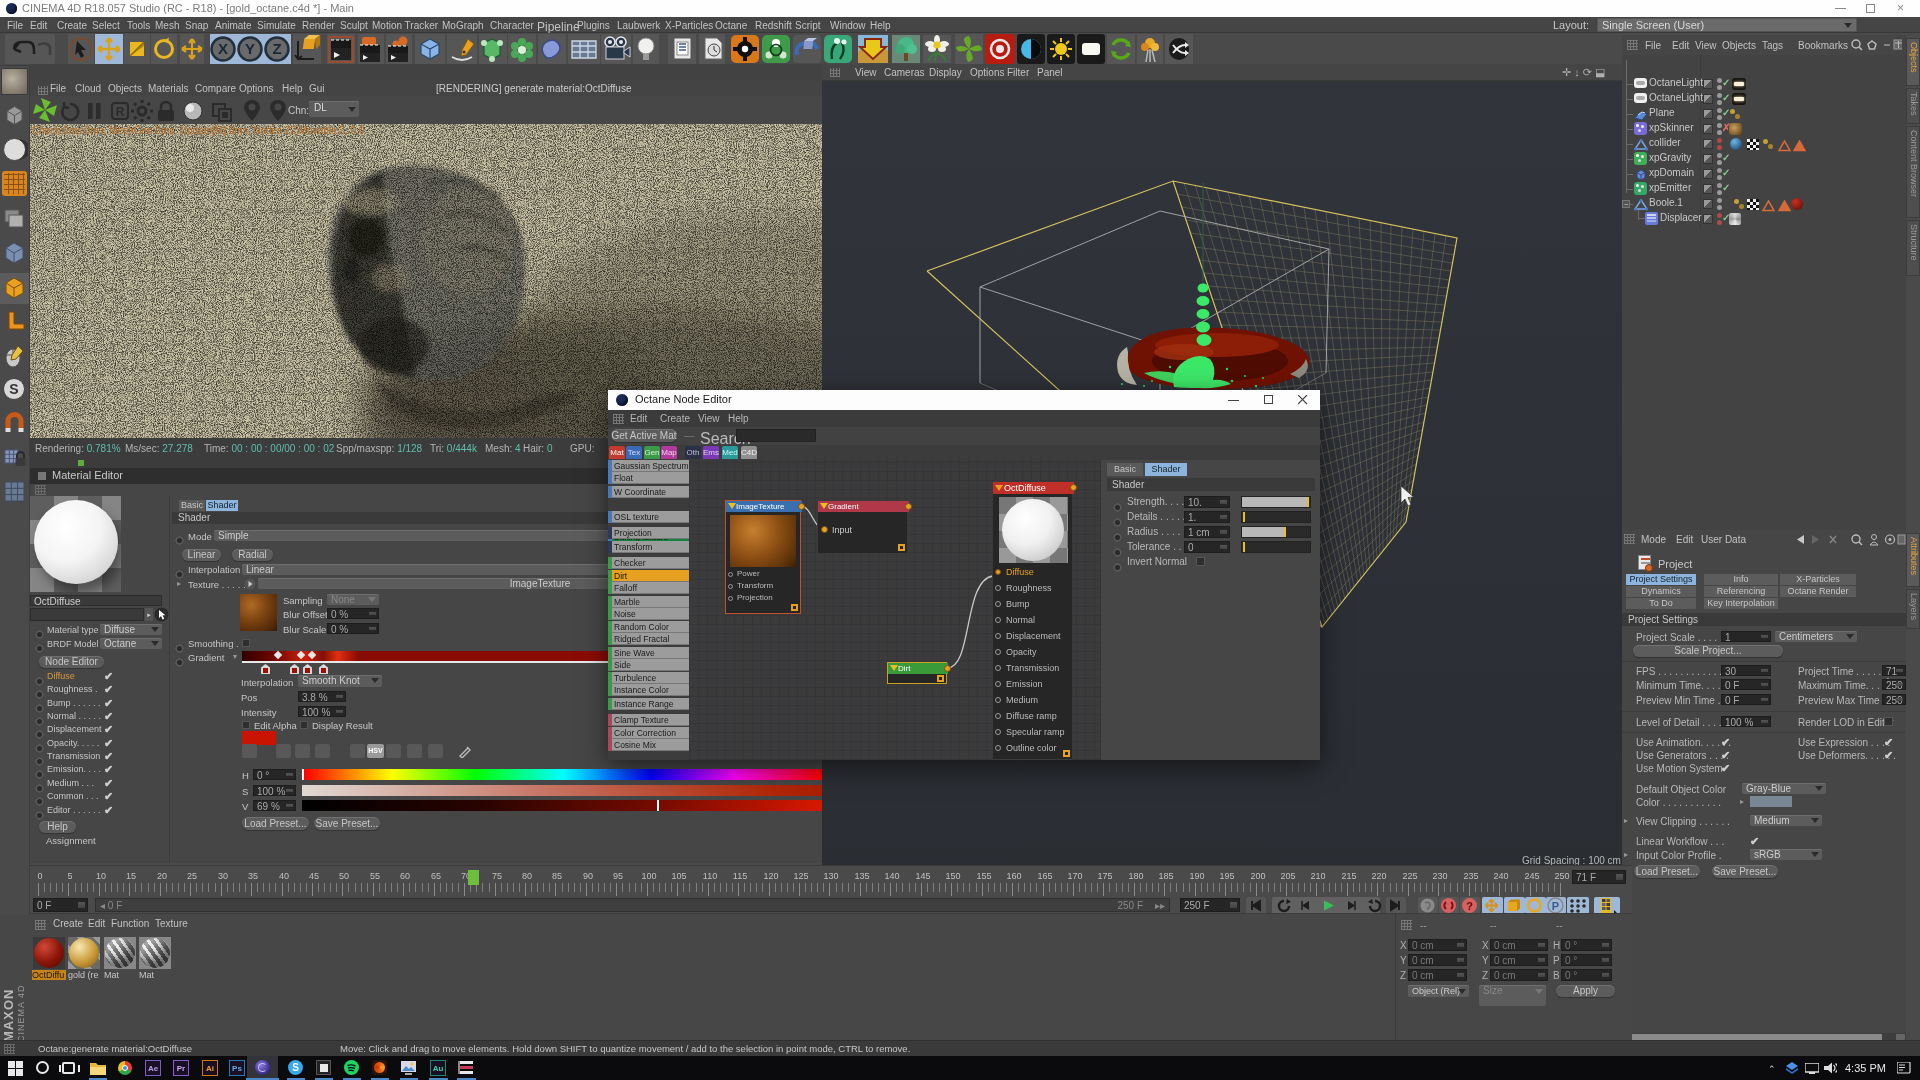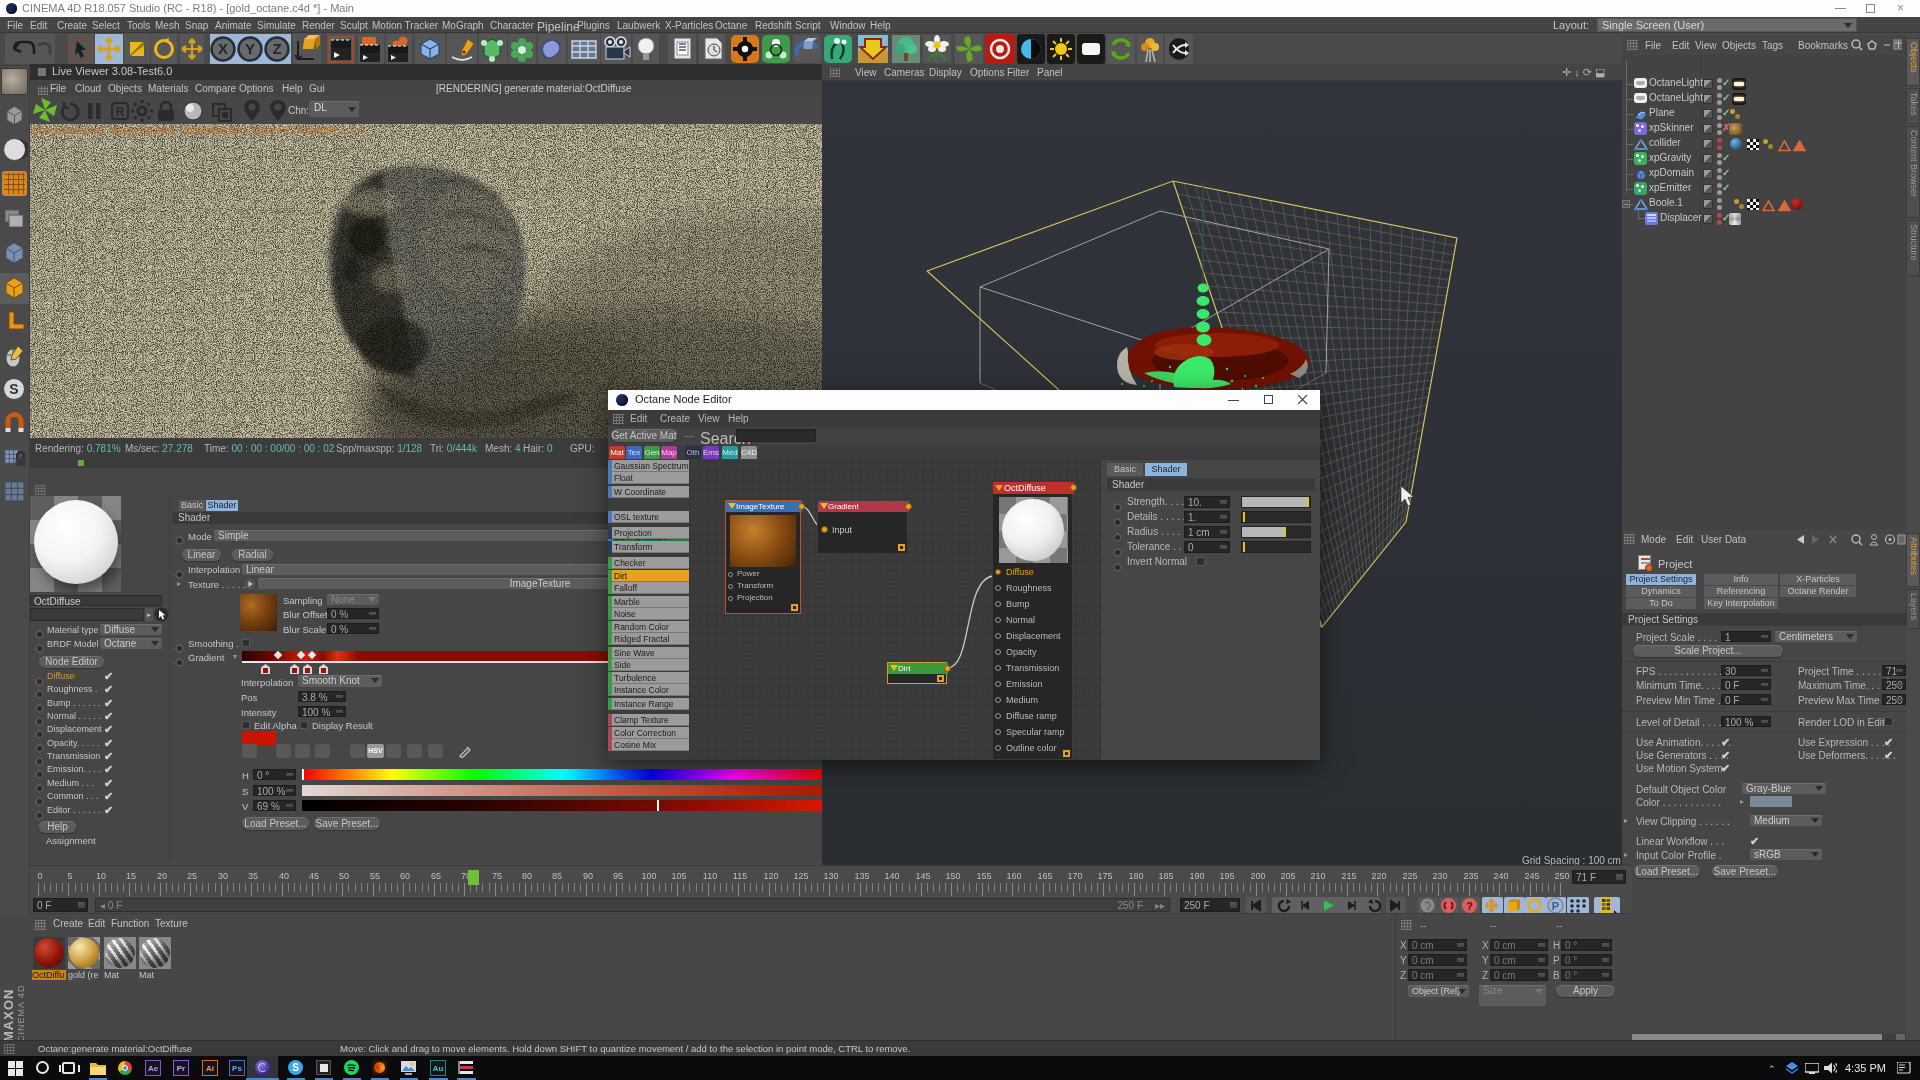--- a/index.html
+++ b/index.html
@@ -315,24 +315,20 @@
       <path d="M16 14 l0 -2.5 a3.5 3.5 0 0 1 7 0 l0 2.5" stroke="#2a2a2a" stroke-width="2" fill="none"></path>
       <rect x="14.5" y="14" width="10" height="8" rx="1.5" fill="#3a3a3a"></rect>
     </svg>
     <svg class="abs" style="left:1px;top:412px;" width="27" height="27">
       <rect x="4" y="4" width="19" height="19" fill="#6a7a92" stroke="#3c4a5c"></rect>
       <path d="M4 10.3 l19 0 M4 16.6 l19 0 M10.3 4 l0 19 M16.6 4 l0 19" stroke="#3c4a5c"></path>
     </svg>
   </div>
 
 <div class="abs" style="left:30px;top:64px;width:792px;height:404px;background:#424242;">
-  <div class="abs" style="left:0;top:0;width:792px;height:16px;background:#2e2e2e;">
-    <div class="abs" style="left:8px;top:4px;width:8px;height:8px;background:#777;"></div>
-    <div class="abs" style="left:22px;top:1px;font-size:11px;color:#c9c9c9;">Live Viewer 3.08-Test6.0</div>
-  </div>
   <div class="abs" style="left:0;top:16px;width:792px;height:16px;background:#444;">
     <div class="abs" style="left:0;top:0;width:792px;height:22px;">
         <span class="abs" style="left:8px;top:6px;width:10px;height:9px;background:repeating-linear-gradient(90deg,#777 0 1px,transparent 1px 3px),repeating-linear-gradient(0deg,#777 0 1px,transparent 1px 3px);"></span>
         <span class="abs" style="left:20px;top:3px;font-size:10px;color:#c2c2c2;">File</span>
         <span class="abs" style="left:45px;top:3px;font-size:10px;color:#c2c2c2;">Cloud</span>
         <span class="abs" style="left:78px;top:3px;font-size:10px;color:#c2c2c2;">Objects</span>
         <span class="abs" style="left:118px;top:3px;font-size:10px;color:#c2c2c2;">Materials</span>
         <span class="abs" style="left:165px;top:3px;font-size:10px;color:#c2c2c2;">Compare</span>
         <span class="abs" style="left:209px;top:3px;font-size:10px;color:#c2c2c2;">Options</span>
         <span class="abs" style="left:252px;top:3px;font-size:10px;color:#c2c2c2;">Help</span>
@@ -433,20 +429,24 @@
     <span class="abs" style="left:455px;top:5px;color:#b5b5b5;">Mesh: <span style="color:#5fbfad">4</span></span>
     <span class="abs" style="left:493px;top:5px;color:#b5b5b5;">Hair: <span style="color:#5fbfad">0</span></span>
     <span class="abs" style="left:540px;top:5px;color:#b5b5b5;">GPU:</span>
   </div>
   <div class="abs" style="left:0;top:394px;width:792px;height:10px;background:#3c3c3c;">
     <div class="abs" style="left:48px;top:2px;width:6px;height:6px;background:#5fae3c;"></div>
   </div>
 </div>
 
 <div id="mated" class="abs" style="left:30px;top:468px;width:792px;height:395px;background:#464646;">
+  <div class="abs" style="left:0;top:0;width:792px;height:16px;background:#2e2e2e;">
+    <div class="abs" style="left:8px;top:4px;width:8px;height:8px;background:#777;"></div>
+    <div class="abs" style="left:22px;top:1px;font-size:11px;color:#c9c9c9;">Material Editor</div>
+  </div>
   <div class="abs" style="left:5px;top:17px;width:11px;height:10px;background:repeating-linear-gradient(90deg,#6a6a6a 0 1px,transparent 1px 3px),repeating-linear-gradient(0deg,#6a6a6a 0 1px,transparent 1px 3px);"></div>
   <div class="abs" style="left:139px;top:28px;width:1px;height:367px;background:#3c3c3c;"></div>
   <div class="abs" style="left:0;top:28px;width:91px;height:96px;background:#5e5e5e;background-image:linear-gradient(45deg,#858585 25%,transparent 25%,transparent 75%,#858585 75%),linear-gradient(45deg,#858585 25%,transparent 25%,transparent 75%,#858585 75%);background-size:48px 48px;background-position:0 0,24px 24px;overflow:hidden;">
     <div class="abs" style="left:4px;top:4px;width:84px;height:84px;border-radius:50%;background:radial-gradient(circle at 38% 32%,#ffffff,#f4f4f4 45%,#d8d8d8 75%,#a2a2a2 100%);box-shadow:5px 9px 12px rgba(0,0,0,0.4);"></div>
   </div>
   <div class="abs fld" style="left:0;top:127px;width:132px;height:11px;color:#ccc;background:#3a3a3a;border-color:#2c2c2c;line-height:11px;">OctDiffuse</div>
   <div class="abs fld" style="left:0;top:140px;width:114px;height:13px;background:#3a3a3a;border-color:#2c2c2c;"></div>
   <div class="abs" style="left:115px;top:140px;width:8px;height:13px;background:#555;color:#ccc;font-size:7px;text-align:center;line-height:13px;">▸</div>
   <svg class="abs" style="left:124px;top:139px;" width="15" height="15">
       <circle cx="7.5" cy="7.5" r="7" fill="#2b2b2b"></circle>

